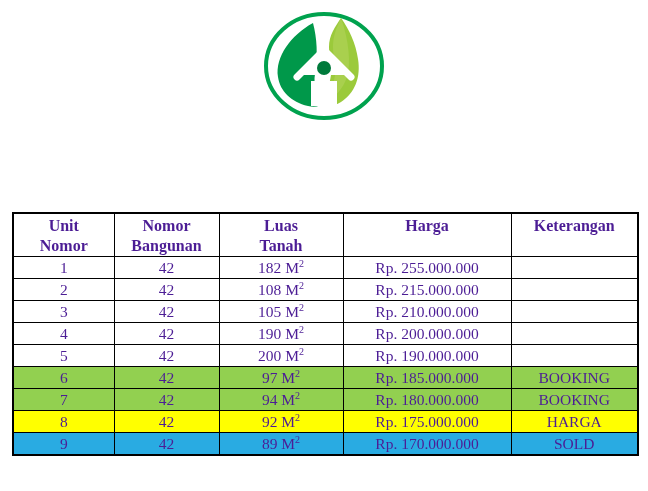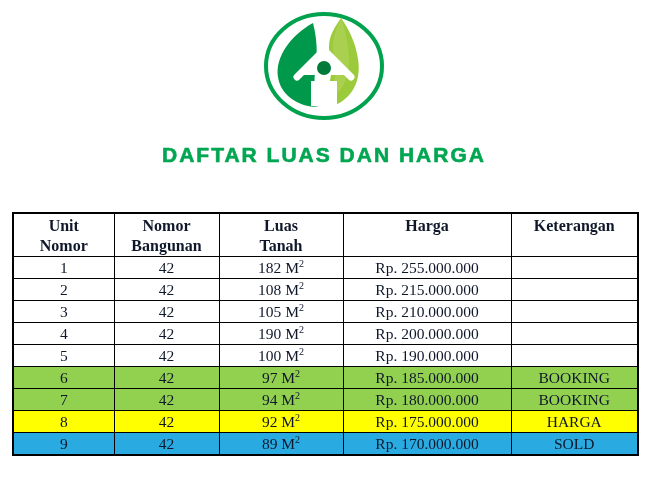--- a/index.html
+++ b/index.html
@@ -30,21 +30,21 @@
     position: absolute; top: 212px; left: 12px;
     width: 625px;
     border-collapse: collapse;
     table-layout: fixed;
     border: 2px solid #000;
   }
   .price-table th, .price-table td {
     border: 1px solid #000;
     text-align: center;
     padding: 0;
-    color: #0f172a;
+    color: #4c1d95;
     overflow: hidden;
   }
   .price-table th {
     height: 43px;
     vertical-align: top;
     font-size: 16px;
     line-height: 20px;
     font-weight: bold;
     white-space: pre-line;
     padding-top: 2px;
@@ -78,21 +78,20 @@
 
     <path fill="none" stroke-width="7" stroke-linecap="round" stroke-linejoin="round" d="M36,66 L63,39 L90,66" stroke="#ffffff"></path>
 
     <circle cx="63" cy="57" r="7" fill="#007a3b"></circle>
 
     <rect x="50" y="70" width="26" height="25" fill="#ffffff"></rect>
   </svg>
 </div>
 
 <div class="doc-title" style="color: rgb(0, 166, 81);">
-  <div>DAFTAR LUAS DAN HARGA</div>
 </div>
 
 <table class="price-table">
   <colgroup>
     <col style="width:101px">
       <col style="width:105px">
       <col style="width:124px">
       <col style="width:168px">
       <col style="width:127px">
   </colgroup>
@@ -133,21 +132,21 @@
     <tr>
       <td>4</td>
       <td>42</td>
       <td><span>190 M</span><sup>2</sup></td>
       <td>Rp. 200.000.000</td>
       <td></td>
     </tr>
     <tr>
       <td>5</td>
       <td>42</td>
-      <td><span>100 M</span><sup>2</sup></td>
+      <td><span>200 M</span><sup>2</sup></td>
       <td>Rp. 190.000.000</td>
       <td></td>
     </tr>
     <tr style="background: rgb(146, 208, 80);">
       <td>6</td>
       <td>42</td>
       <td><span>97 M</span><sup>2</sup></td>
       <td>Rp. 185.000.000</td>
       <td>BOOKING</td>
     </tr>

